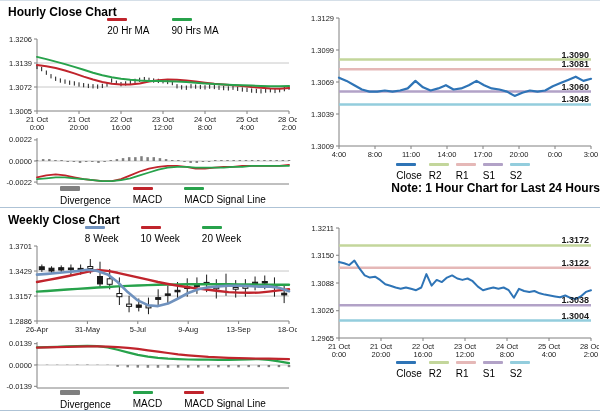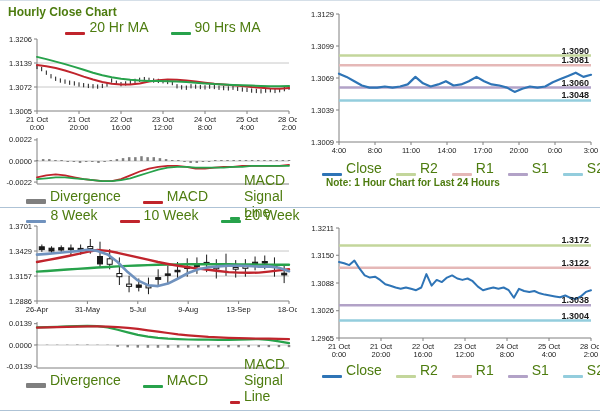--- a/index.html
+++ b/index.html
@@ -1,29 +1,29 @@
 <!DOCTYPE html>
 <html><head>
 <meta charset="utf-8">
 <style>
   html,body{margin:0;padding:0;background:#fff;}
   .page{position:relative;width:600px;height:413px;background:#fff;
-        font-family:"Liberation Sans", sans-serif;color:#4d7c0f;overflow:hidden;}
+        font-family:"Liberation Sans", sans-serif;color:#000000;overflow:hidden;}
   .panel{position:absolute;box-sizing:border-box;}
   .tl{left:0;top:0;width:300px;height:207px;}
-  .tr{left:300px;top:8px;width:300px;height:207px;}
+  .tr{left:300px;top:0;width:300px;height:207px;padding-top:12px;}
   .bl{left:0;top:208px;width:300px;height:205px;}
   .br{left:300px;top:208px;width:300px;height:205px;padding-top:14px;}
   .chart-title{font-size:12px;font-weight:bold;padding:5px 0 1px 8px;}
   .legend{display:flex;justify-content:center;align-items:center;gap:22px;
           height:13px;margin-left:26px;}
-  .legend.sr{gap:14px;height:15px;}
-  .legend .li{display:inline-flex;align-items:flex-end;gap:4px;font-size:14px;}
+  .legend.sr{gap:7px;height:15px;}
+  .legend .li{display:inline-flex;align-items:flex-start;gap:4px;font-size:10px;flex-direction:column;}
   .legend .sw{display:inline-block;width:20px;height:3px;border-radius:1px;}
-  .note{font-size:10px;font-weight:600;text-align:left;margin-top:2px;margin-left:26px;}
+  .note{font-size:12px;font-weight:600;text-align:right;margin-top:2px;margin-left:26px;}
   svg{display:block;margin-left:3px;}
   svg text{font-family:"Liberation Sans", sans-serif;}
   .tick{font-size:7.5px;fill:#1a1a1a;}
   .lvl{font-size:9px;font-weight:bold;fill:#1a1a1a;}
   .divider{position:absolute;left:0;width:600px;height:1px;background:#aec3d6;}
   .d-top{top:0;background:#d5dfe8;}
   .d-mid{top:207px;}
   .d-bot{top:410px;}
 </style>
 </head>
@@ -268,20 +268,21 @@
           <span class="sw" style="background: rgb(147, 205, 221);"></span>
           <span>S2</span>
         </span>
       </div>
     <div class="note">Note: 1 Hour Chart for Last 24 Hours</div>
   </div>
 
   <div class="divider d-mid"></div>
 
   <div class="panel bl">
+    <div class="chart-title">Weekly Close Chart</div>
     <div class="legend">
         <span class="li">
           <span class="sw" style="background: rgb(112, 146, 190);"></span>
           <span>8 Week</span>
         </span>
         <span class="li">
           <span class="sw" style="background: rgb(192, 36, 44);"></span>
           <span>10 Week</span>
         </span>
         <span class="li">

